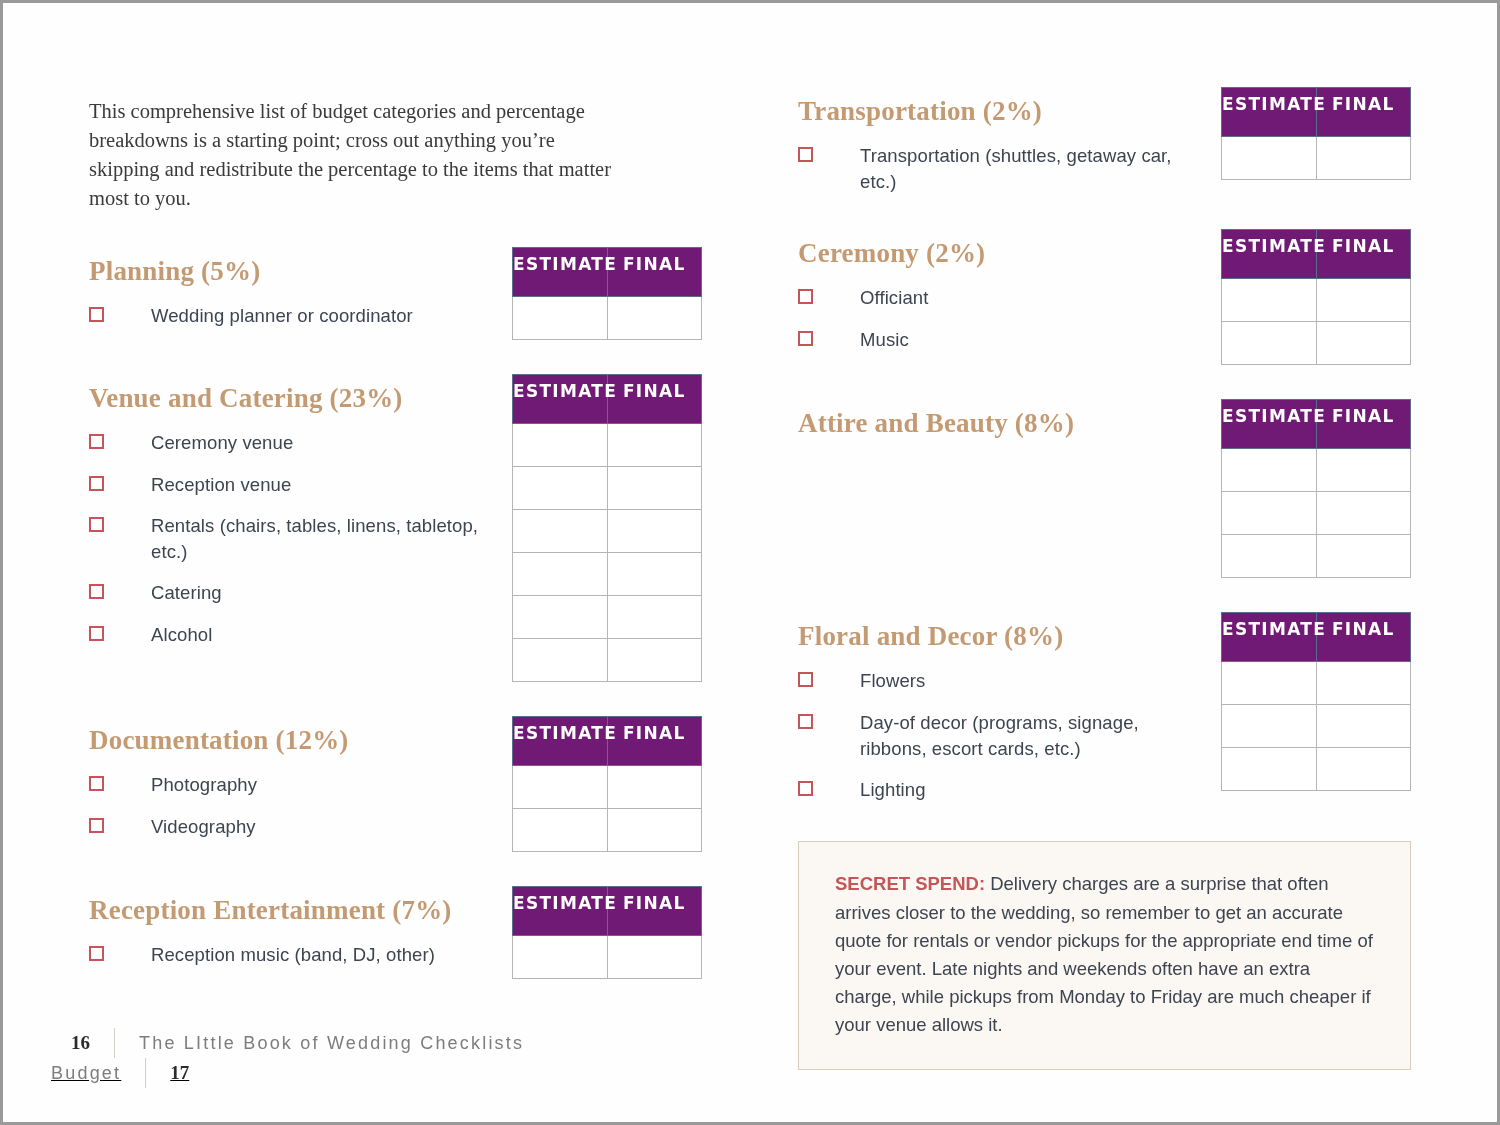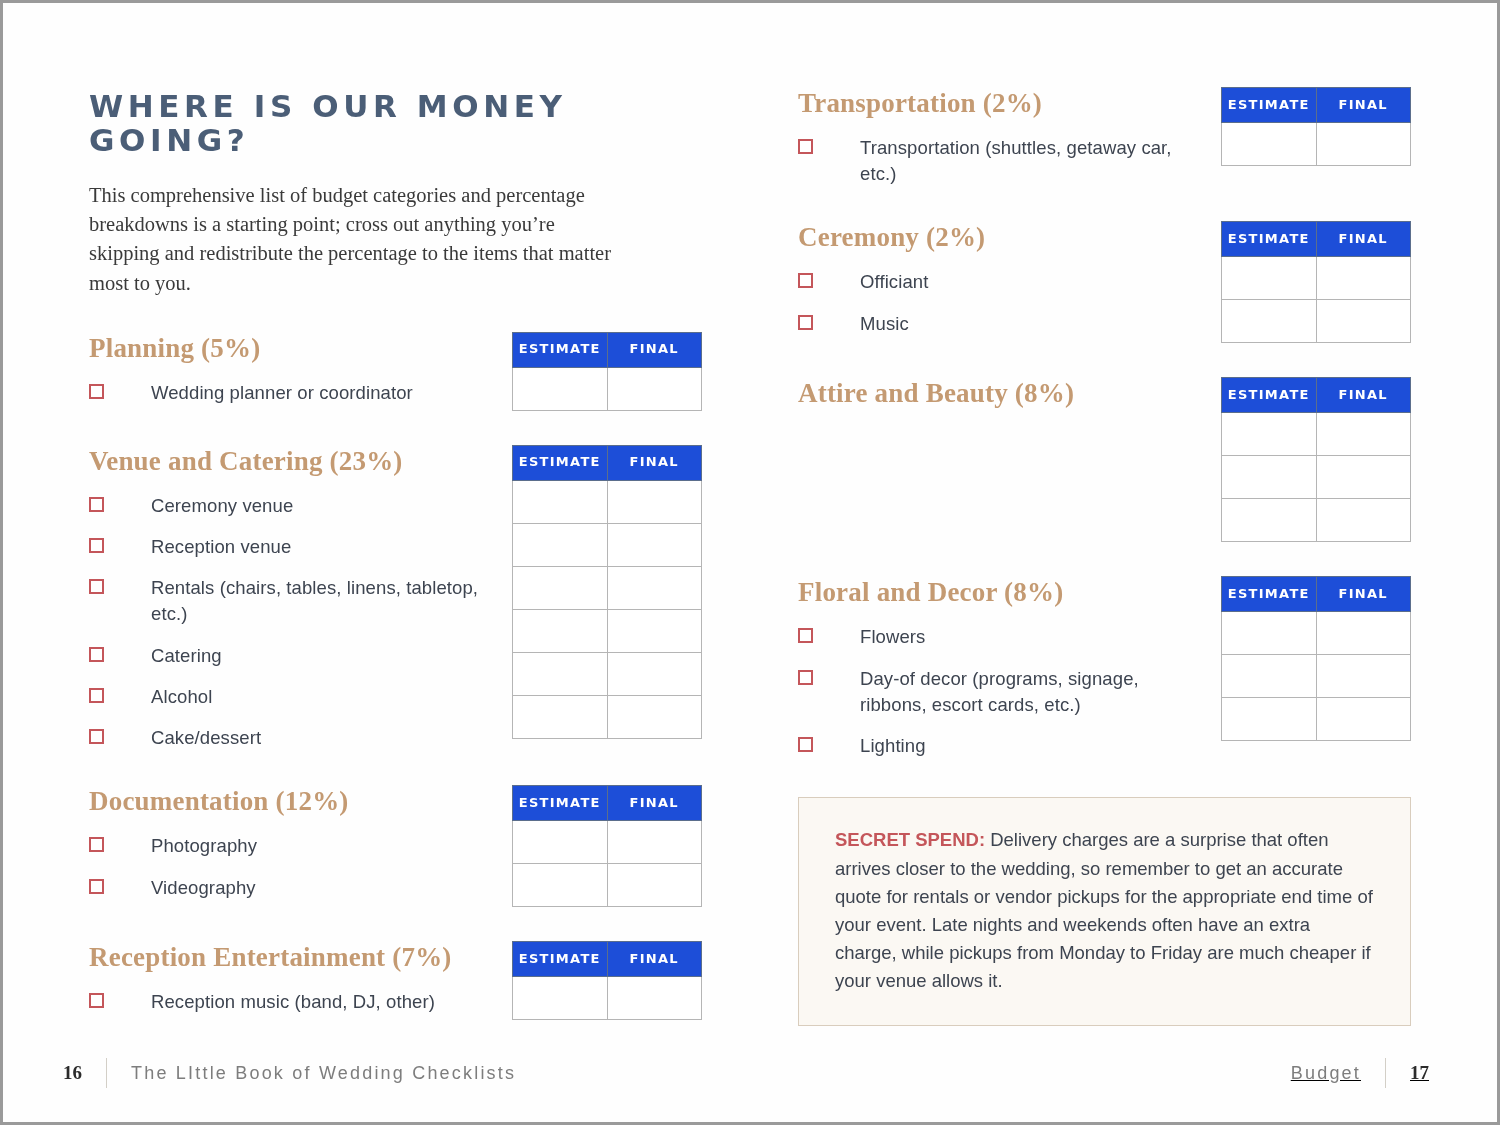--- a/index.html
+++ b/index.html
@@ -65,20 +65,21 @@
     margin-top: 34px;
   }
   .section-inner {
     display: flex;
     align-items: flex-start;
   }
   .section-left {
     flex: 1 1 auto;
     min-width: 0;
     padding-right: 14px;
+    margin-top: 8px;
   }
   .section-right {
     flex: 0 0 auto;
     width: 190px;
     position: relative;
   }
 
   .section-heading {
     font-family: "Liberation Serif", serif;
     font-weight: bold;
@@ -119,27 +120,27 @@
     letter-spacing: 0.1px;
   }
 
   
   .ef-table {
     border-collapse: collapse;
     width: 190px;
     table-layout: fixed;
   }
   .ef-table th {
-    background: #1d4ed8;
+    background: #701a75;
     color: #ffffff;
     font-family: "DejaVu Sans", sans-serif;
-    font-size: 13px;
+    font-size: 17px;
     font-weight: bold;
     letter-spacing: 1.3px;
-    padding: 6px 0 8px 0;
+    padding: 6px 0 22px 0;
     text-align: center;
     border: 1px solid #5b6e8c;
     height: 20px;
   }
   .ef-table td {
     border: 1px solid #b5b5b5;
     height: 40px;
     background: #ffffff;
   }
 
@@ -166,26 +167,27 @@
     color: #3d4450;
   }
   .callout-label {
     color: #c4565a;
     font-weight: bold;
   }
 
   
   .footer {
     position: absolute;
-    left: 40px;
+    left: 48px;
     right: 48px;
     bottom: 34px;
     display: flex;
     align-items: flex-start;
     justify-content: space-between;
+    flex-direction: column;
   }
   .footer-side {
     display: flex;
     align-items: center;
   }
   .folio {
     font-family: "Liberation Serif", serif;
     font-weight: bold;
     font-size: 19px;
     color: #2b2b2b;
@@ -206,21 +208,20 @@
   .footer-right { padding-right: 20px; text-decoration: underline; }
 </style>
 </head>
 <body>
 
 <div class="page">
   <div class="spread">
 
     <div class="col col-left">
 
-      <h1 class="page-title">WHERE IS OUR MONEY GOING?</h1>
 
       <p class="intro">This comprehensive list of budget categories and percentage breakdowns is a starting point; cross out anything you’re skipping and redistribute the percentage to the items that matter most to you.</p>
 
       <div id="left-sections">
           <div class="section">
             <div class="section-inner">
               <div class="section-left">
                 <h2 class="section-heading">Planning (5%)</h2>
                 <ul class="items">
                   <li class="item">
@@ -264,24 +265,20 @@
                     <span class="checkbox"></span>
                     <span class="item-label">Rentals (chairs, tables, linens, tabletop, etc.)</span>
                   </li>
                   <li class="item">
                     <span class="checkbox"></span>
                     <span class="item-label">Catering</span>
                   </li>
                   <li class="item">
                     <span class="checkbox"></span>
                     <span class="item-label">Alcohol</span>
-                  </li>
-                  <li class="item">
-                    <span class="checkbox"></span>
-                    <span class="item-label">Cake/dessert</span>
                   </li>
                 </ul>
               </div>
               <div class="section-right">
                 <table class="ef-table">
                   <thead>
                     <tr>
                       <th>ESTIMATE</th>
                       <th>FINAL</th>
                     </tr>

